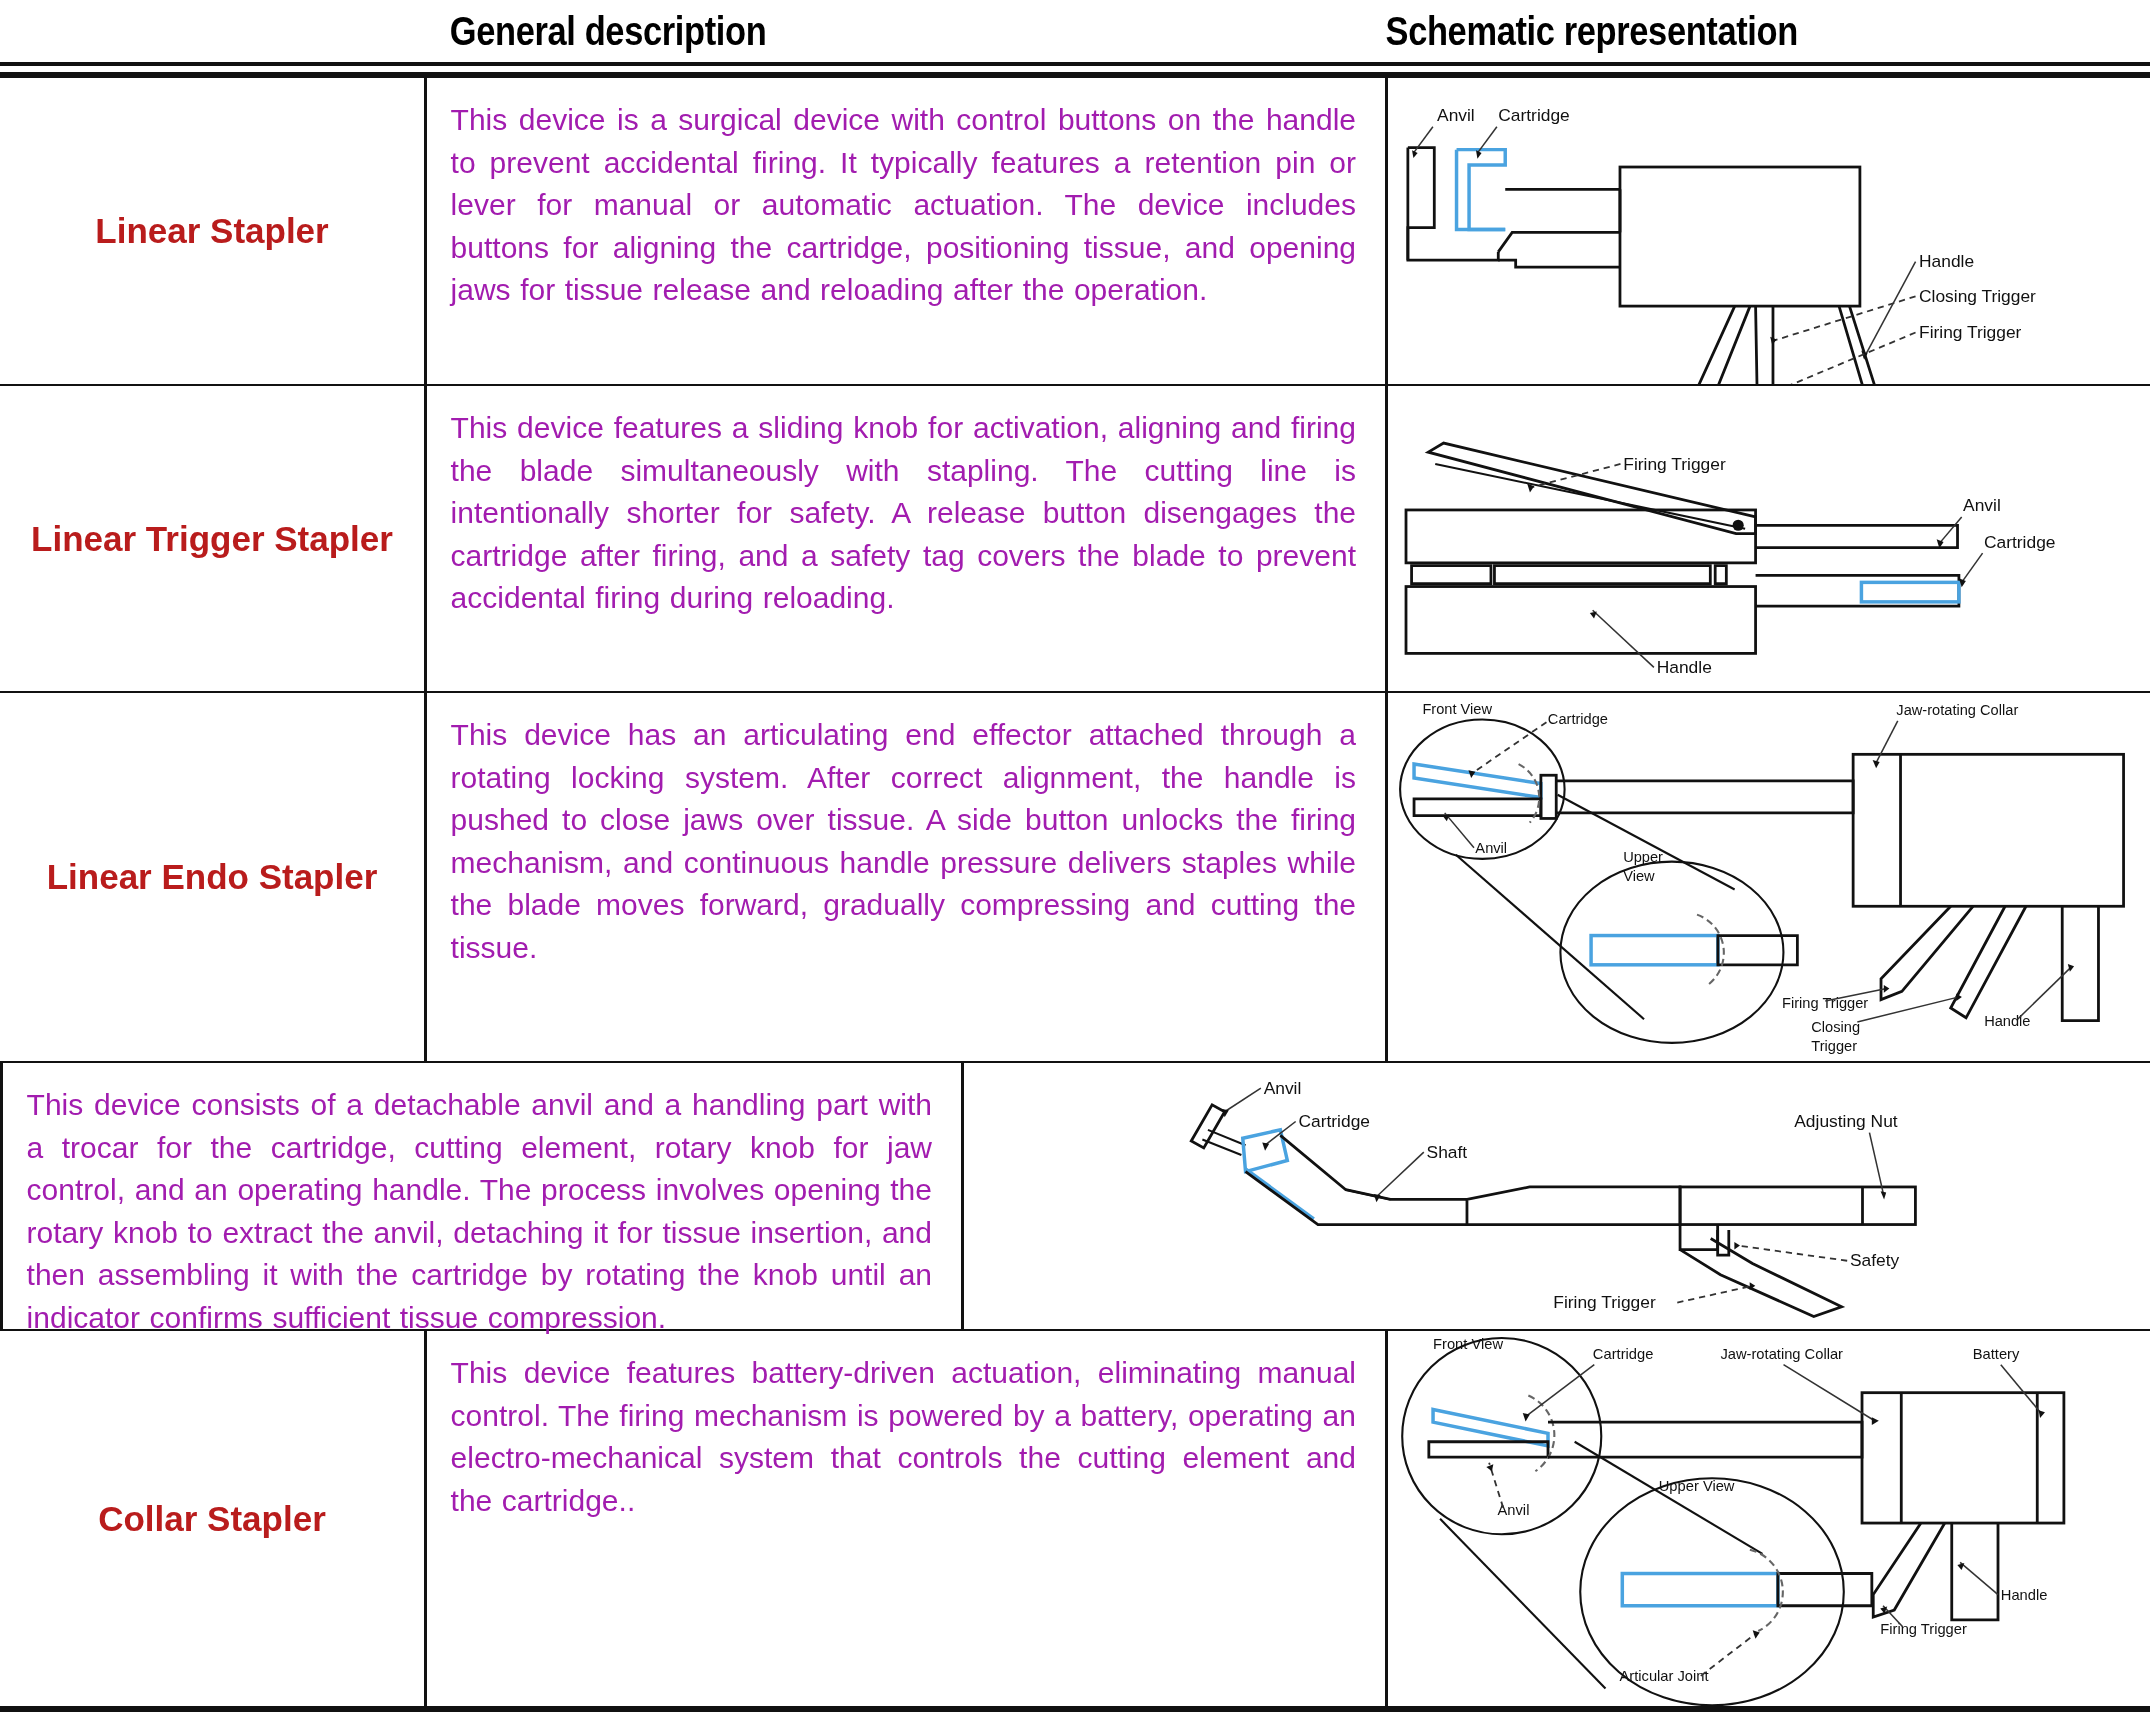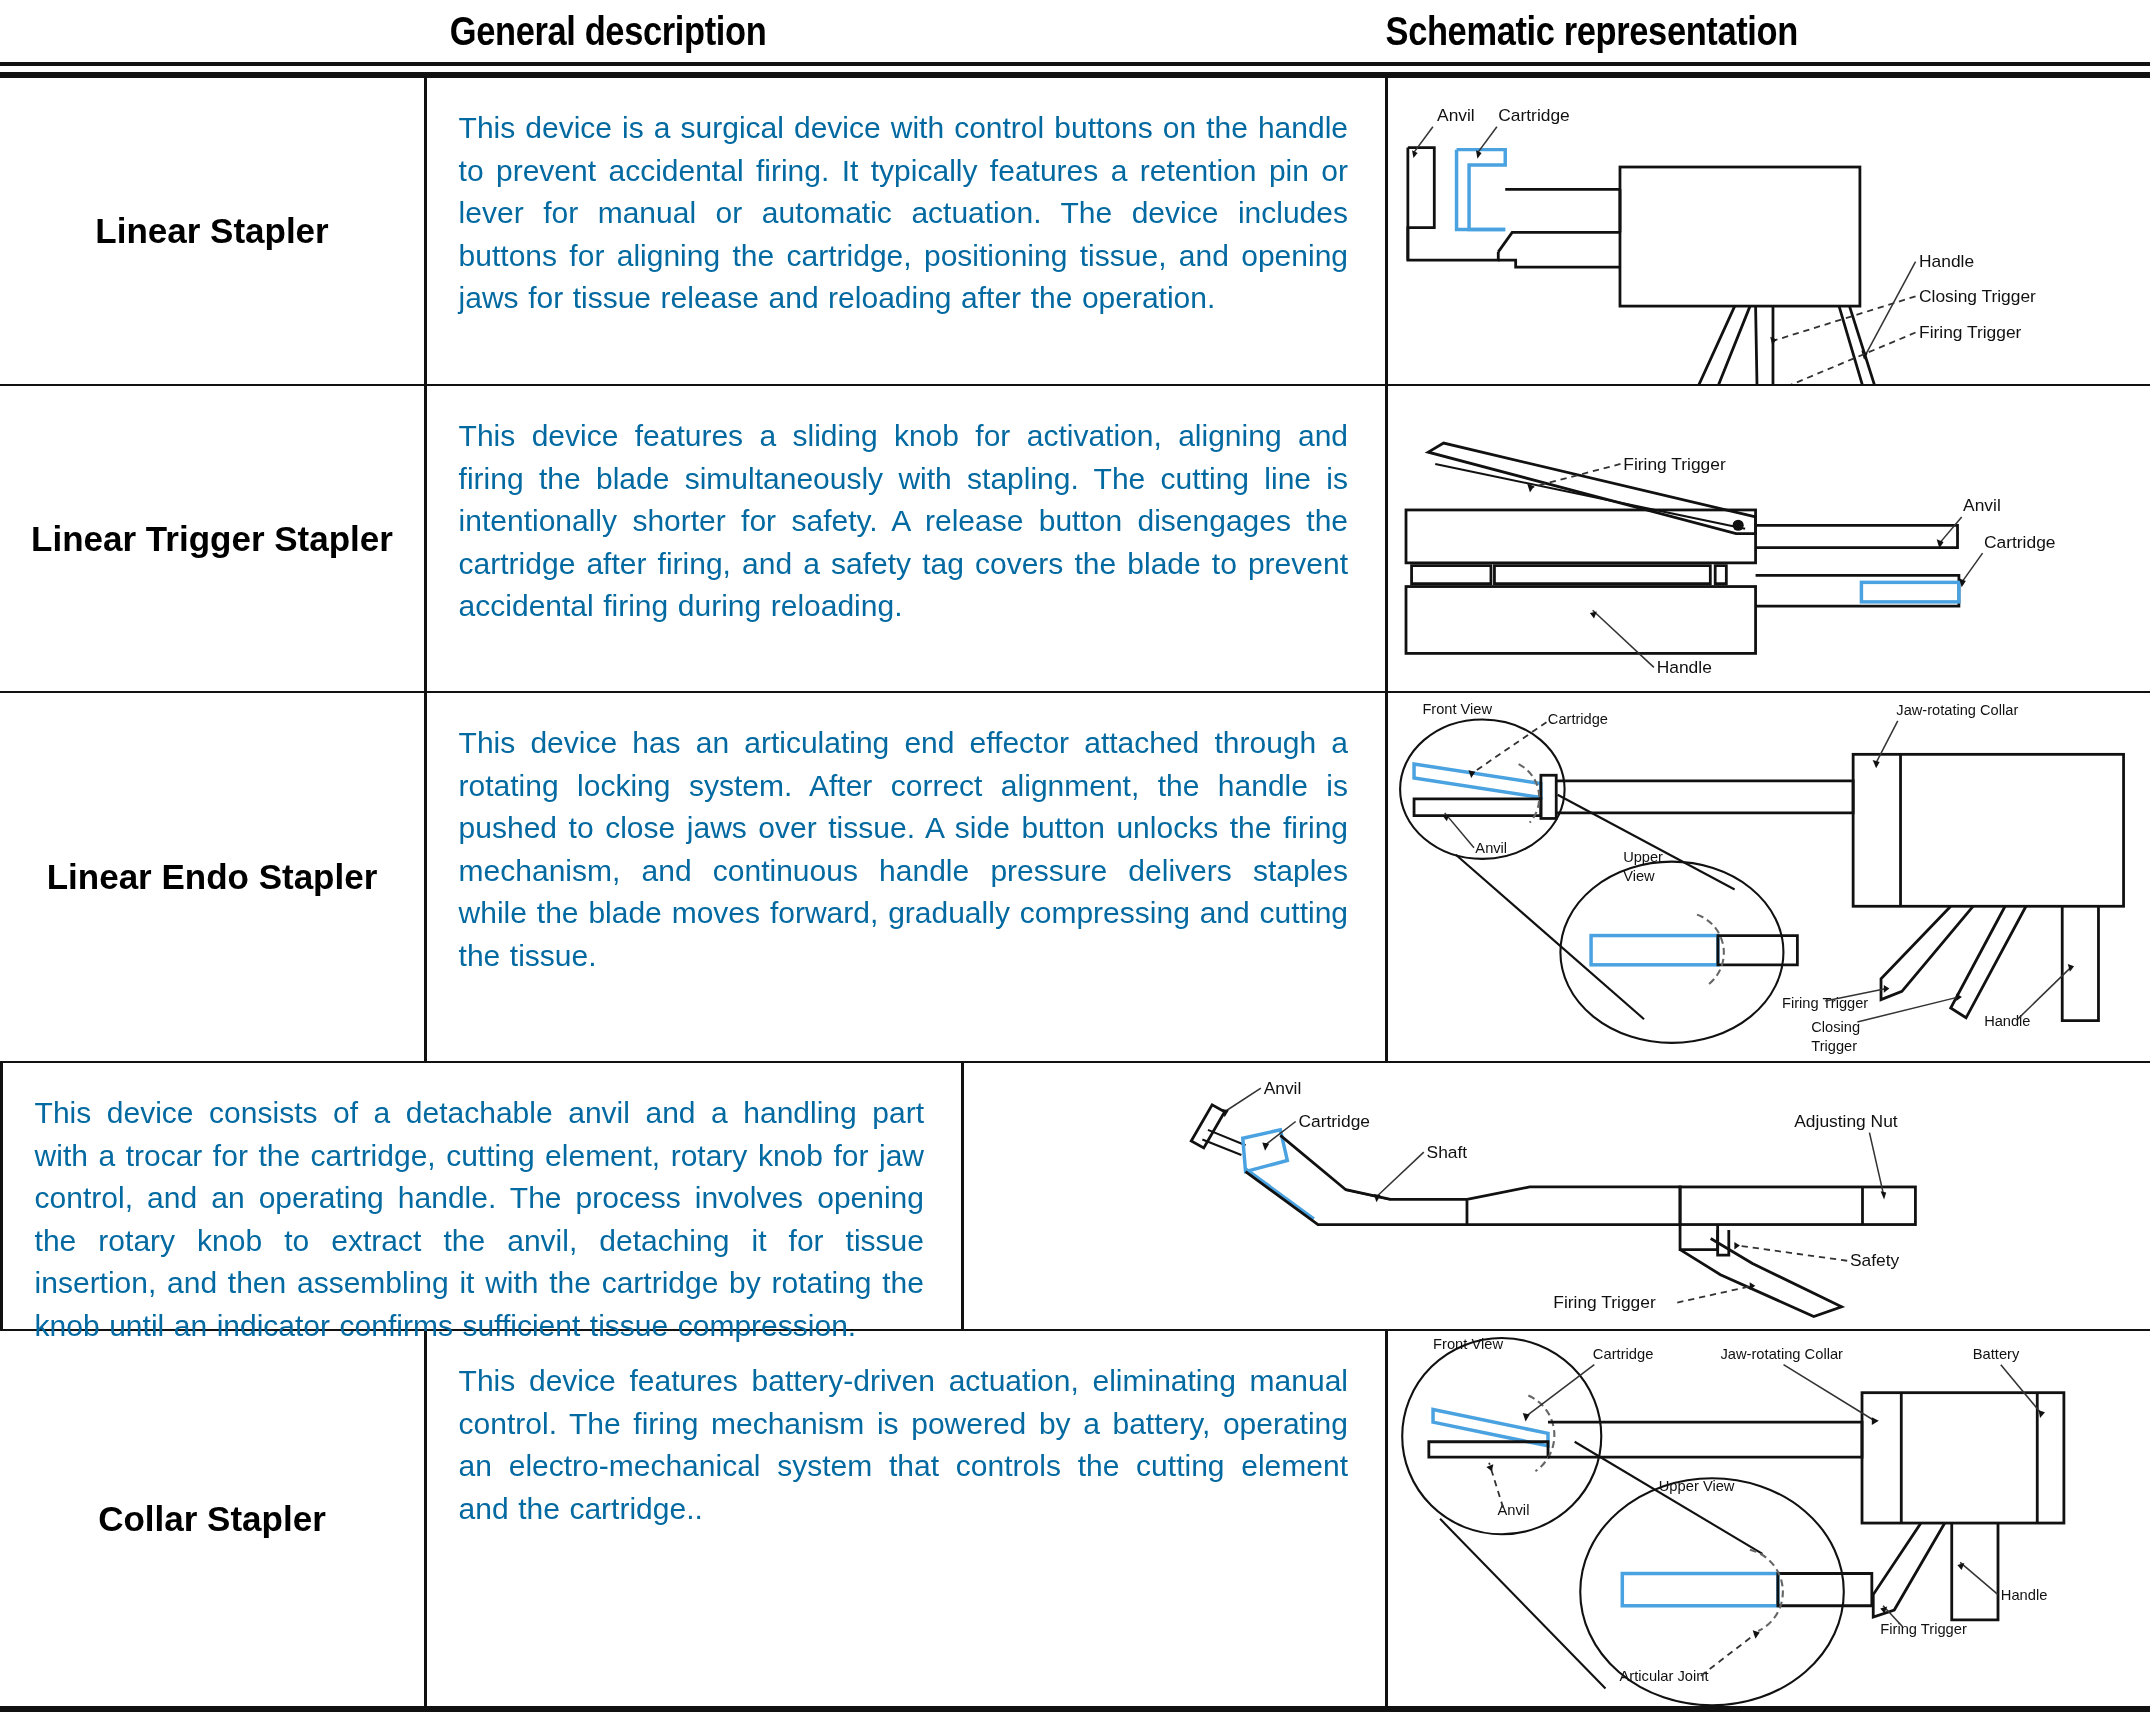--- a/index.html
+++ b/index.html
@@ -18,24 +18,24 @@
   
   .rule-top{position:absolute;left:0;right:0;top:62px;height:4.2px;background:#111;}
   .rule-top2{position:absolute;left:0;right:0;top:72px;height:5.6px;background:#111;}
   .rule-bottom{position:absolute;left:0;right:0;top:1706px;height:5.6px;background:#111;}
 
   
   .tbody{position:absolute;left:0;top:78px;width:2151px;}
   .row{position:relative;display:flex;box-sizing:border-box;border-bottom:2.8px solid #111;}
   .row:last-child{border-bottom:none;}
   .c-name{width:424px;flex:0 0 424px;box-sizing:border-box;display:flex;align-items:center;justify-content:center;padding:0 18px;}
-  .c-name span{font-weight:bold;font-size:35px;line-height:1.18;text-align:left;color:#000000;}
+  .c-name span{font-weight:bold;font-size:35px;line-height:1.18;text-align:left;color:#b91c1c;}
   .c-desc{width:964px;flex:0 0 964px;box-sizing:border-box;border-left:3.5px solid #111;border-right:3.5px solid #111;
           padding:17px 25px 9.8px 19.6px;}
-  .c-desc p{margin:12px;font-size:30px;line-height:1.42;text-align:justify;color:#0369a1;
+  .c-desc p{margin:4px;font-size:30px;line-height:1.42;text-align:justify;color:#a21caf;
             font-family:"Liberation Sans Narrow","Liberation Sans",sans-serif;
             -webkit-hyphens:none;hyphens:none;word-spacing:.04em;}
   .c-schem{flex:1 1 auto;position:relative;}
   .c-schem svg{display:block;width:100%;height:100%;}
 
   .r1{height:308px;} .r2{height:307px;} .r3{height:370px;} .r4{height:268px;} .r5{height:375px;}
 
   
   .lbl{font-family:"Liberation Sans Narrow","Liberation Sans",sans-serif;font-size:25px;fill:#111;}
   .lbl-s{font-family:"Liberation Sans Narrow","Liberation Sans",sans-serif;font-size:21px;fill:#111;}

